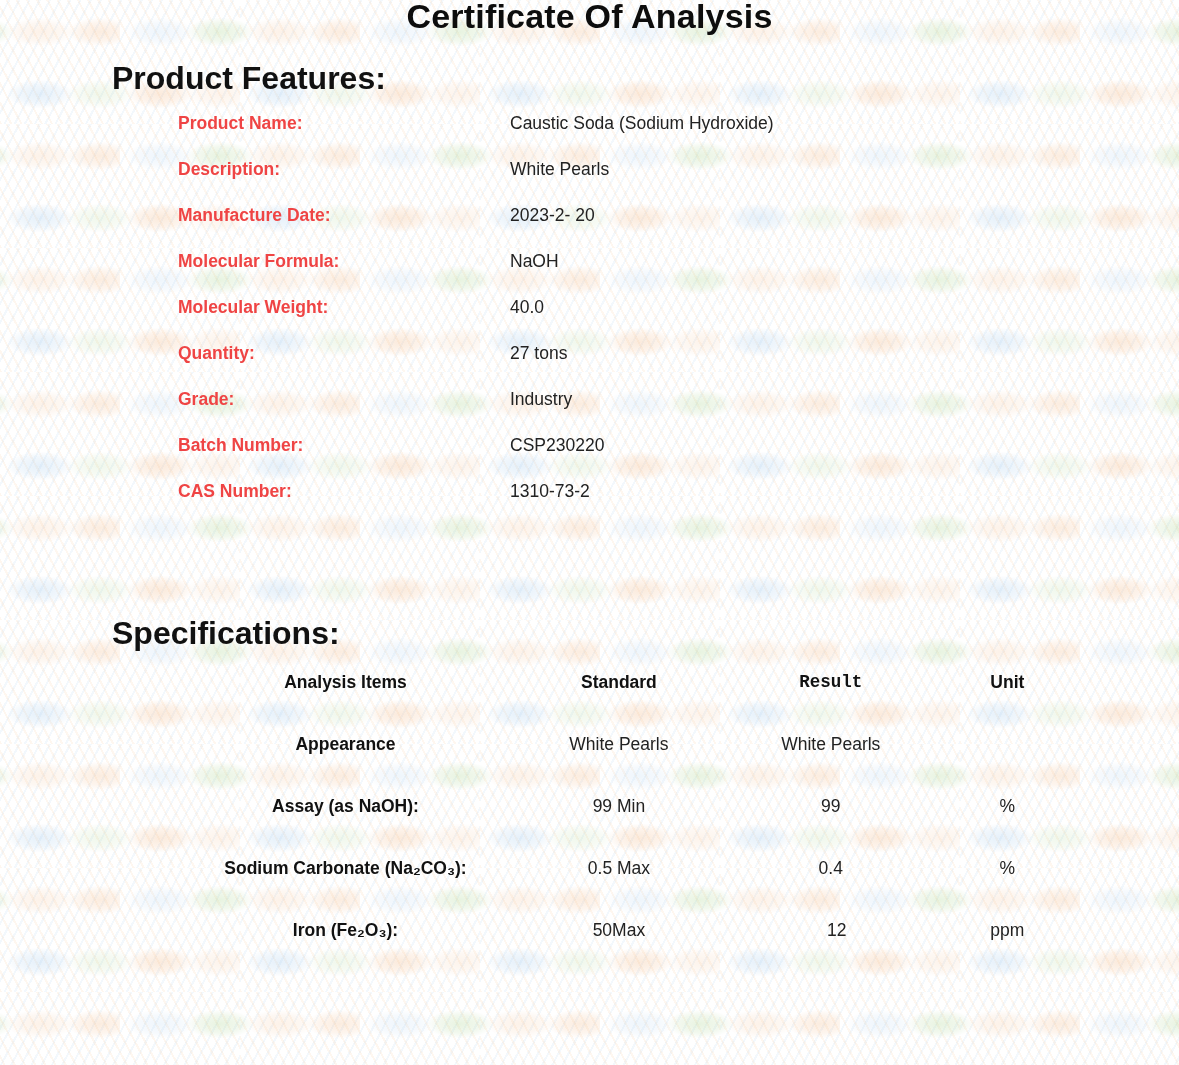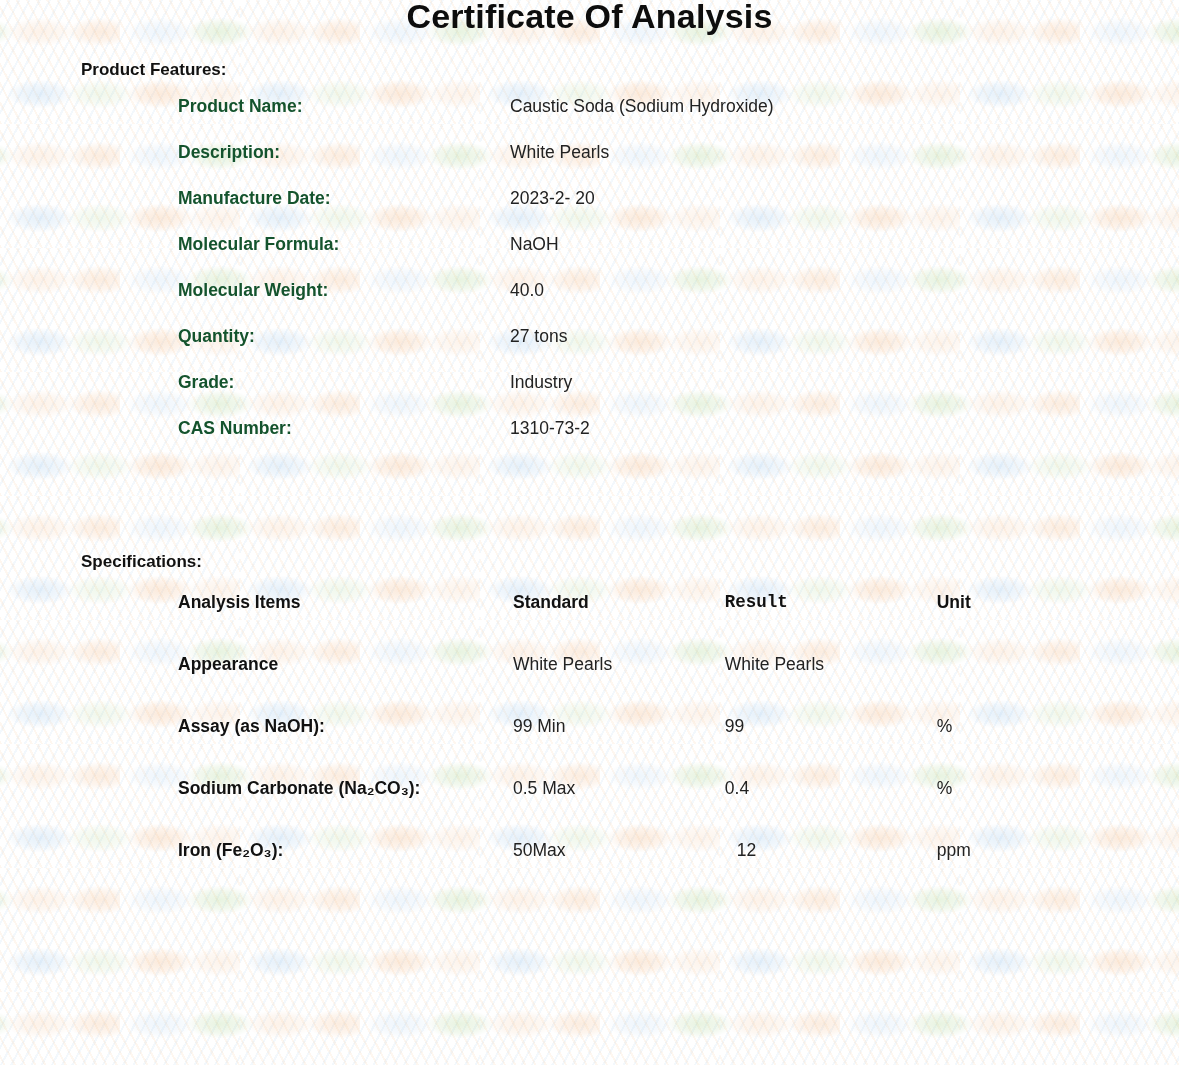--- a/index.html
+++ b/index.html
@@ -51,62 +51,62 @@
     letter-spacing: 0.2px;
     color: #0d0d0d;
     padding-top: 0px;
     margin: 0;
     line-height: 40px;
     position: relative;
     top: -4px;
   }
 
   .section-heading {
-    font-size: 17px;
+    font-size: 32px;
     font-weight: bold;
     color: #111111;
     margin: 0;
-    padding-left: 81px;
+    padding-left: 112px;
   }
 
   #features-heading { margin-top: 20px; }
 
   .features-table {
     margin-top: 16px;
     border-collapse: collapse;
     margin-left: 178px;
   }
   .features-table td {
     padding: 0;
     vertical-align: top;
     height: 46px;
     font-size: 17.5px;
     line-height: 20px;
   }
   .features-table td.label {
     width: 332px;
     font-weight: bold;
-    color: #14532d;
+    color: #ef4444;
   }
   .features-table td.value {
     color: #222222;
     font-weight: normal;
   }
 
   #specs-heading { margin-top: 88px; }
 
   .specs-table {
     margin-top: 20px;
     border-collapse: collapse;
     margin-left: 178px;
     width: 900px;
   }
   .specs-table td, .specs-table th {
     padding: 0;
-    text-align: left;
+    text-align: center;
     vertical-align: top;
     height: 62px;
     font-size: 17.5px;
     line-height: 20px;
   }
   .specs-table th {
     font-weight: bold;
     color: #111111;
   }
   .specs-table .col-item { width: 332px; }
@@ -159,20 +159,24 @@
       </tr>
       <tr>
         <td class="label">Quantity:</td>
         <td class="value">27 tons</td>
       </tr>
       <tr>
         <td class="label">Grade:</td>
         <td class="value">Industry</td>
       </tr>
       <tr>
+        <td class="label">Batch Number:</td>
+        <td class="value">CSP230220</td>
+      </tr>
+      <tr>
         <td class="label">CAS Number:</td>
         <td class="value">1310-73-2</td>
       </tr>
     </tbody>
   </table>
 
   <h2 class="section-heading" id="specs-heading">Specifications:</h2>
 
   <table class="specs-table">
     <thead>

